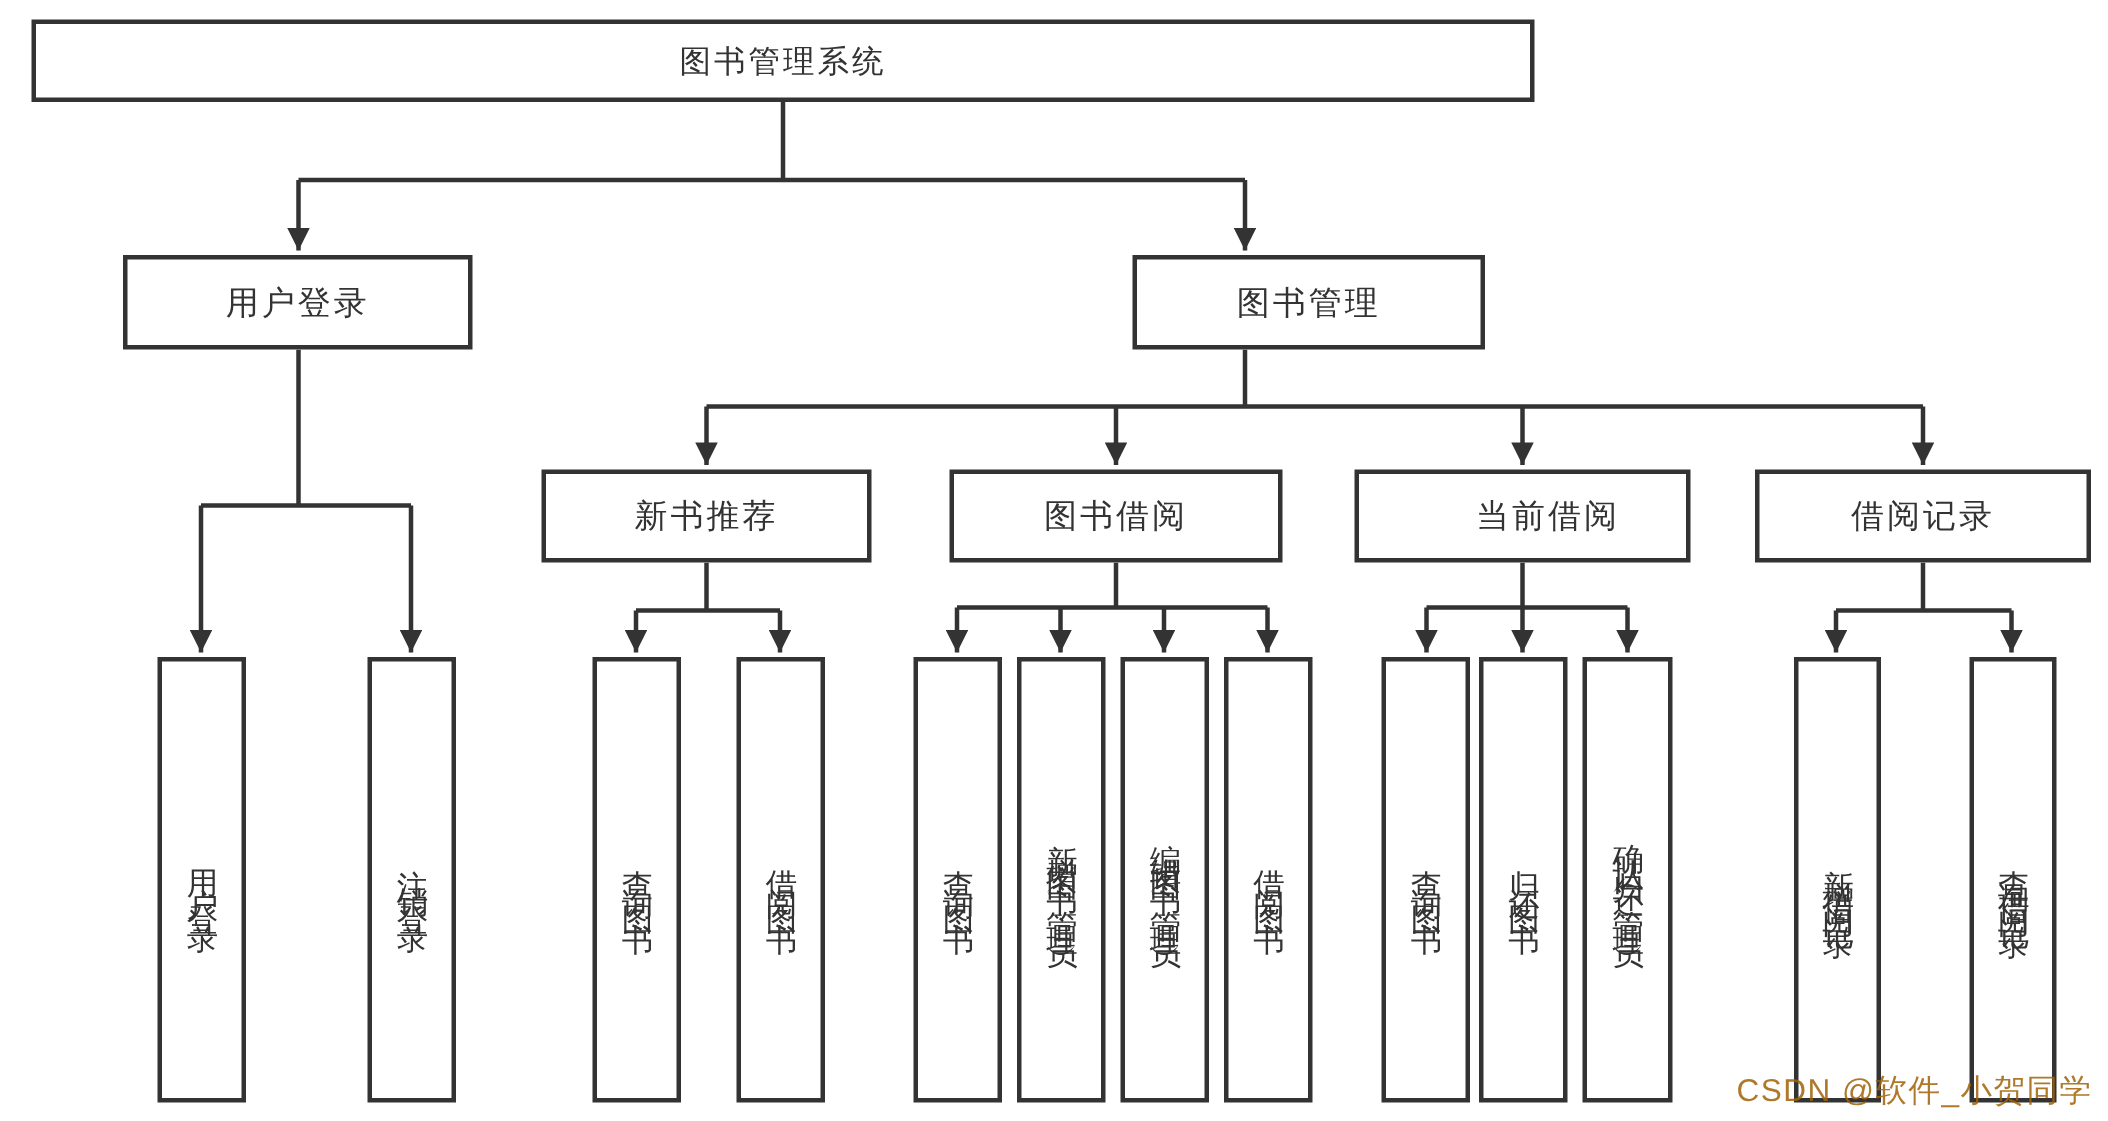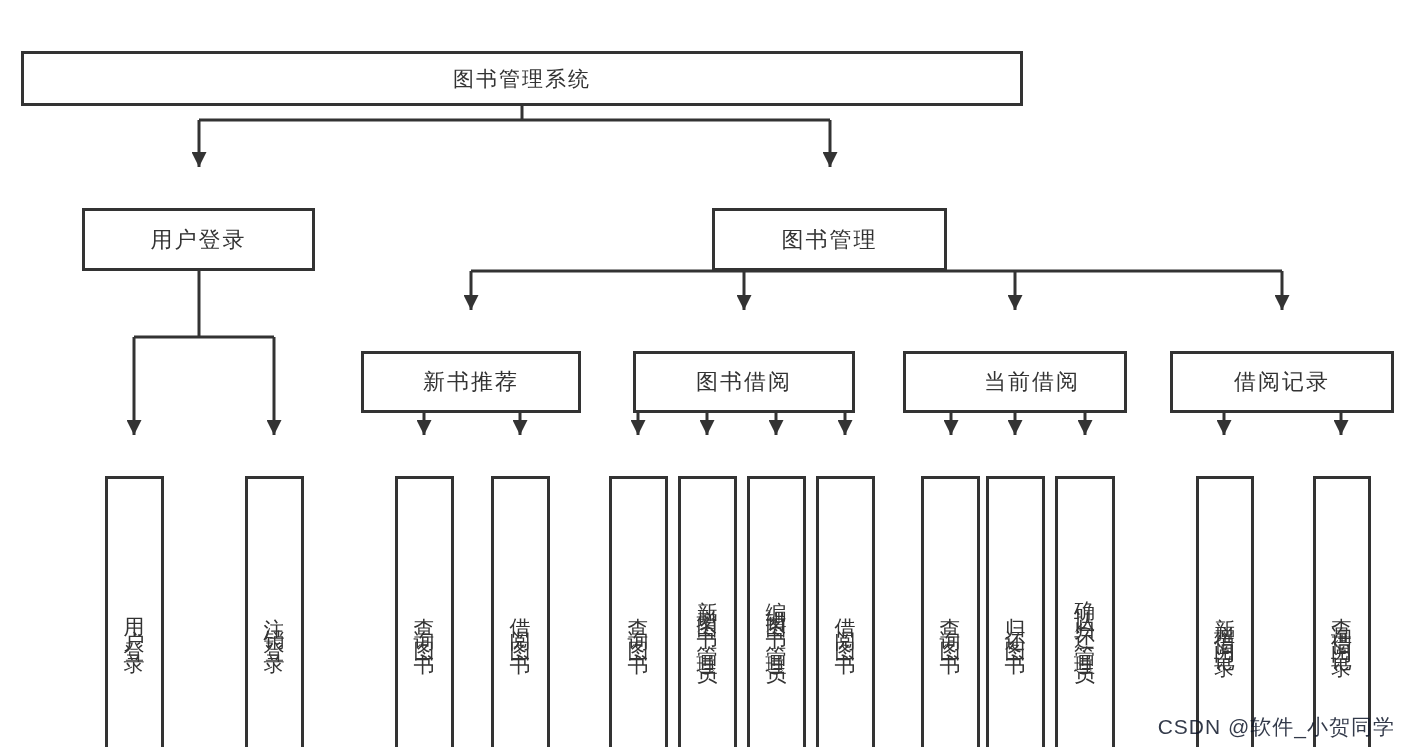--- a/index.html
+++ b/index.html
@@ -24,21 +24,20 @@
   .node {
     position: absolute;
     box-sizing: border-box;
     background: #ffffff;
     border: 3px solid #333333;
     color: #333333;
     display: flex;
     align-items: center;
     justify-content: center;
     z-index: 2;
-    margin-top: 38px;
   }
   .h-label {
     font-size: 22px;
     letter-spacing: 2px;
     white-space: nowrap;
   }
   .root-label { font-size: 21px; }
   .leaf .v-label {
     writing-mode: vertical-rl;
     text-orientation: mixed;
@@ -46,21 +45,21 @@
     line-height: 1;
   }
   .ls-4 .v-label { letter-spacing: 12px; }
   .ls-6 .v-label { letter-spacing: 8px; }
   .ls-9 .v-label { letter-spacing: 9px; }
   .watermark {
     position: absolute;
     right: 10px;
     bottom: 6px;
     font-size: 21px;
-    color: #0f172a;
+    color: #a16207;
     opacity: 0.85;
     letter-spacing: 1px;
     z-index: 5;
     white-space: nowrap;
   }
   path { stroke: #333333; stroke-width: 3; fill: none; }
 </style>
 </head>
 <body>
 
@@ -114,21 +113,21 @@
     <path d="M1341 407 V435" marker-end="url(#arrow)"></path>
   </svg>
 
   <div class="node" style="left:21px; top:13px; width:1002px; height:55px;">
     <span class="h-label root-label">图书管理系统</span>
   </div>
 
   <div class="node" style="left:82px; top:170px; width:233px; height:63px;">
     <span class="h-label">用户登录</span>
   </div>
-  <div class="node" style="left:712px; top:170px; width:235px; height:63px;text-align:center;">
+  <div class="node" style="left:755px; top:170px; width:235px; height:63px;text-align:center;">
     <span class="h-label">图书管理</span>
   </div>
 
   <div class="node" style="left:633px; top:313px; width:222px; height:62px;">
     <span class="h-label">图书借阅</span>
   </div>
   <div class="node" style="left:361px; top:313px; width:220px; height:62px;">
     <span class="h-label">新书推荐</span>
   </div>
   <div class="node" style="left:903px; top:313px; width:224px; height:62px;padding-left:34px;">

